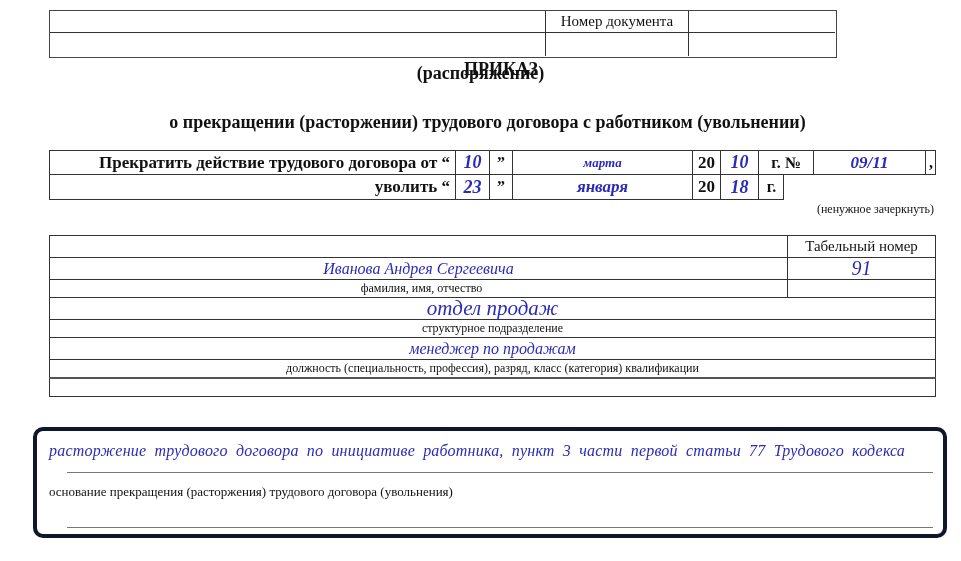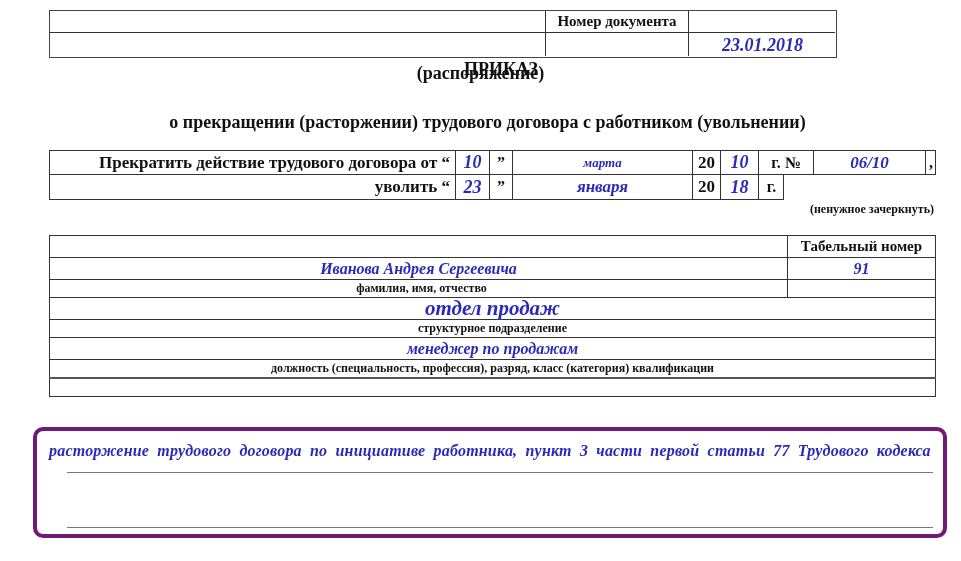--- a/index.html
+++ b/index.html
@@ -3,45 +3,44 @@
 <meta charset="utf-8">
 <style>
   html, body { margin:0; padding:0; background:#ffffff; }
   body { width:961px; height:561px; position:relative; overflow:hidden;
          font-family:"Liberation Serif", "DejaVu Serif", serif; color:#111; }
   .abs { position:absolute; box-sizing:border-box; }
   .blue { color:#2a2ab8; font-style:italic; }
   .bold { font-weight:bold; }
   .line-h { position:absolute; height:0; border-top:1px solid #333; }
   .line-v { position:absolute; width:0; border-left:1px solid #333; }
-  .cell { position:absolute; box-sizing:border-box; display:flex; align-items:center; white-space:nowrap;font-weight:bold; }
+  .cell { position:absolute; box-sizing:border-box; display:flex; align-items:center; white-space:nowrap; }
   .c { justify-content:center; }
   .r { justify-content:flex-end; }
   .l { justify-content:flex-start; }
 
   
   #hdr { left:49px; top:10px; width:788px; height:48px; border:1.5px solid #444; }
   
   .frame { border:1.5px solid #333; }
   
-  #basis { left:33px; top:427px; width:914px; height:111px; border:4px solid #701a75; border-radius:10px; }
+  #basis { left:33px; top:427px; width:914px; height:111px; border:4px solid #0f172a; border-radius:10px; }
   .rule { position:absolute; height:0; border-top:1px solid #777; }
 </style>
 </head>
 <body>
 
 <div id="hdr" class="abs">
   <div class="line-h" style="left:0;top:21px;width:785px;"></div>
   <div class="line-v" style="left:495px;top:0;height:45px;"></div>
   <div class="line-v" style="left:638px;top:0;height:45px;"></div>
 
   <div class="cell c" style="left:496px;top:0;width:142px;height:21px;font-size:15px;">Номер документа</div>
 
   <div class="cell r bold" style="left:0;top:22px;width:488px;height:24px;font-size:18px;margin-top:24px;">ПРИКАЗ</div>
-  <div class="cell c blue" style="left:639px;top:22px;width:147px;height:24px;font-size:18px;">23.01.2018</div>
 </div>
 
 <div class="cell c bold abs" style="left:0;top:62px;width:961px;height:22px;font-size:18px;">(распоряжение)</div>
 <div class="cell c bold abs" style="left:0;top:86px;width:961px;height:24px;font-size:18px;padding-left:14px;margin-top:24px;">о прекращении (расторжении) трудового договора с работником (увольнении)</div>
 
 <div class="abs frame" style="left:49px;top:150px;width:887px;height:25px;"></div>
 <div class="abs frame" style="left:49px;top:174px;width:735px;height:26px;"></div>
 
 <div class="line-v" style="left:455px;top:150px;height:50px;"></div>
 <div class="line-v" style="left:489px;top:150px;height:50px;"></div>
@@ -52,21 +51,21 @@
 <div class="line-v" style="left:813px;top:150px;height:25px;"></div>
 <div class="line-v" style="left:925px;top:150px;height:25px;"></div>
 
 <div class="cell r bold abs" style="left:50px;top:151px;width:400px;height:23px;font-size:17px;">Прекратить действие трудового договора от “</div>
 <div class="cell c blue bold abs" style="left:456px;top:151px;width:33px;height:23px;font-size:18px;">10</div>
 <div class="cell c bold abs" style="left:490px;top:151px;width:22px;height:23px;font-size:16px;">”</div>
 <div class="cell c blue bold abs" style="left:513px;top:151px;width:179px;height:23px;font-size:13px;">марта</div>
 <div class="cell c bold abs" style="left:693px;top:151px;width:27px;height:23px;font-size:17px;">20</div>
 <div class="cell c blue bold abs" style="left:721px;top:151px;width:37px;height:23px;font-size:18px;">10</div>
 <div class="cell c bold abs" style="left:759px;top:151px;width:54px;height:23px;font-size:16px;">г. №</div>
-<div class="cell c blue bold abs" style="left:814px;top:151px;width:111px;height:23px;font-size:17px;">06/10</div>
+<div class="cell c blue bold abs" style="left:814px;top:151px;width:111px;height:23px;font-size:17px;">09/11</div>
 <div class="cell c bold abs" style="left:926px;top:151px;width:10px;height:23px;font-size:16px;">,</div>
 
 <div class="cell r bold abs" style="left:50px;top:175px;width:400px;height:24px;font-size:17px;">уволить “</div>
 <div class="cell c blue bold abs" style="left:456px;top:175px;width:33px;height:24px;font-size:18px;">23</div>
 <div class="cell c bold abs" style="left:490px;top:175px;width:22px;height:24px;font-size:16px;">”</div>
 <div class="cell c blue bold abs" style="left:513px;top:175px;width:179px;height:24px;font-size:17px;">января</div>
 <div class="cell c bold abs" style="left:693px;top:175px;width:27px;height:24px;font-size:17px;">20</div>
 <div class="cell c blue bold abs" style="left:721px;top:175px;width:37px;height:24px;font-size:18px;">18</div>
 <div class="cell c bold abs" style="left:759px;top:175px;width:25px;height:24px;font-size:16px;">г.</div>
 
@@ -77,24 +76,25 @@
 <div class="line-h" style="left:49px;top:279px;width:887px;"></div>
 <div class="line-h" style="left:49px;top:297px;width:887px;"></div>
 <div class="line-h" style="left:49px;top:319px;width:887px;"></div>
 <div class="line-h" style="left:49px;top:337px;width:887px;"></div>
 <div class="line-h" style="left:49px;top:359px;width:887px;"></div>
 <div class="line-h" style="left:49px;top:377px;width:887px;border-top:2px solid #555;"></div>
 <div class="line-v" style="left:787px;top:235px;height:63px;"></div>
 
 <div class="cell c abs" style="left:788px;top:236px;width:147px;height:21px;font-size:15px;">Табельный номер</div>
 <div class="cell c blue abs" style="left:50px;top:258px;width:737px;height:21px;font-size:16px;">Иванова Андрея Сергеевича</div>
-<div class="cell c blue abs" style="left:788px;top:258px;width:147px;height:21px;font-size:16px;">91</div>
+<div class="cell c blue abs" style="left:788px;top:258px;width:147px;height:21px;font-size:20px;">91</div>
 <div class="cell c abs" style="left:53px;top:280px;width:737px;height:17px;font-size:12px;">фамилия, имя, отчество</div>
 <div class="cell c blue abs" style="left:50px;top:298px;width:885px;height:21px;font-size:21px;">отдел продаж</div>
 <div class="cell c abs" style="left:50px;top:320px;width:885px;height:17px;font-size:12px;">структурное подразделение</div>
 <div class="cell c blue abs" style="left:50px;top:338px;width:885px;height:21px;font-size:16px;">менеджер по продажам</div>
 <div class="cell c abs" style="left:50px;top:360px;width:885px;height:17px;font-size:12px;">должность (специальность, профессия), разряд, класс (категория) квалификации</div>
 
 <div id="basis" class="abs">
   <div class="cell l blue" style="position:absolute;left:12px;top:8px;width:890px;height:24px;font-size:16px;word-spacing:4px;letter-spacing:0.2px;">расторжение трудового договора по инициативе работника, пункт 3 части первой статьи 77 Трудового кодекса</div>
   <div class="rule" style="left:30px;top:41px;width:866px;"></div>
+  <div class="cell l" style="position:absolute;left:12px;top:52px;width:600px;height:18px;font-size:13px;">основание прекращения (расторжения) трудового договора (увольнения)</div>
   <div class="rule" style="left:30px;top:96px;width:866px;"></div>
 </div>
 
 </body></html>

